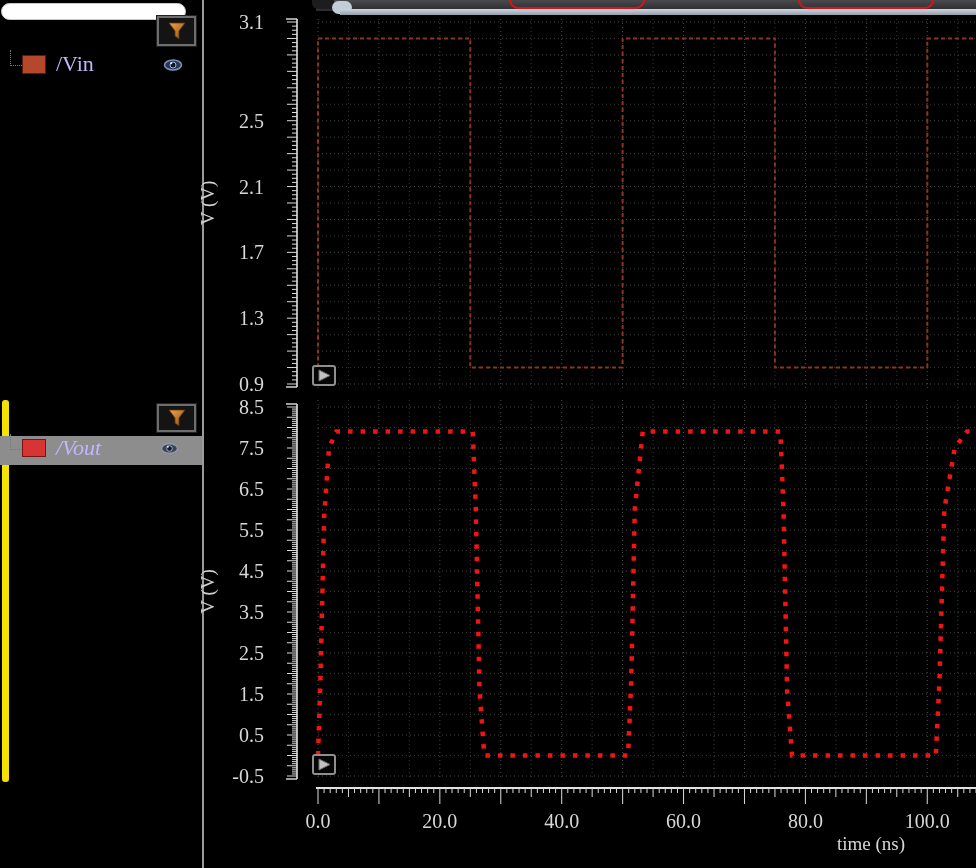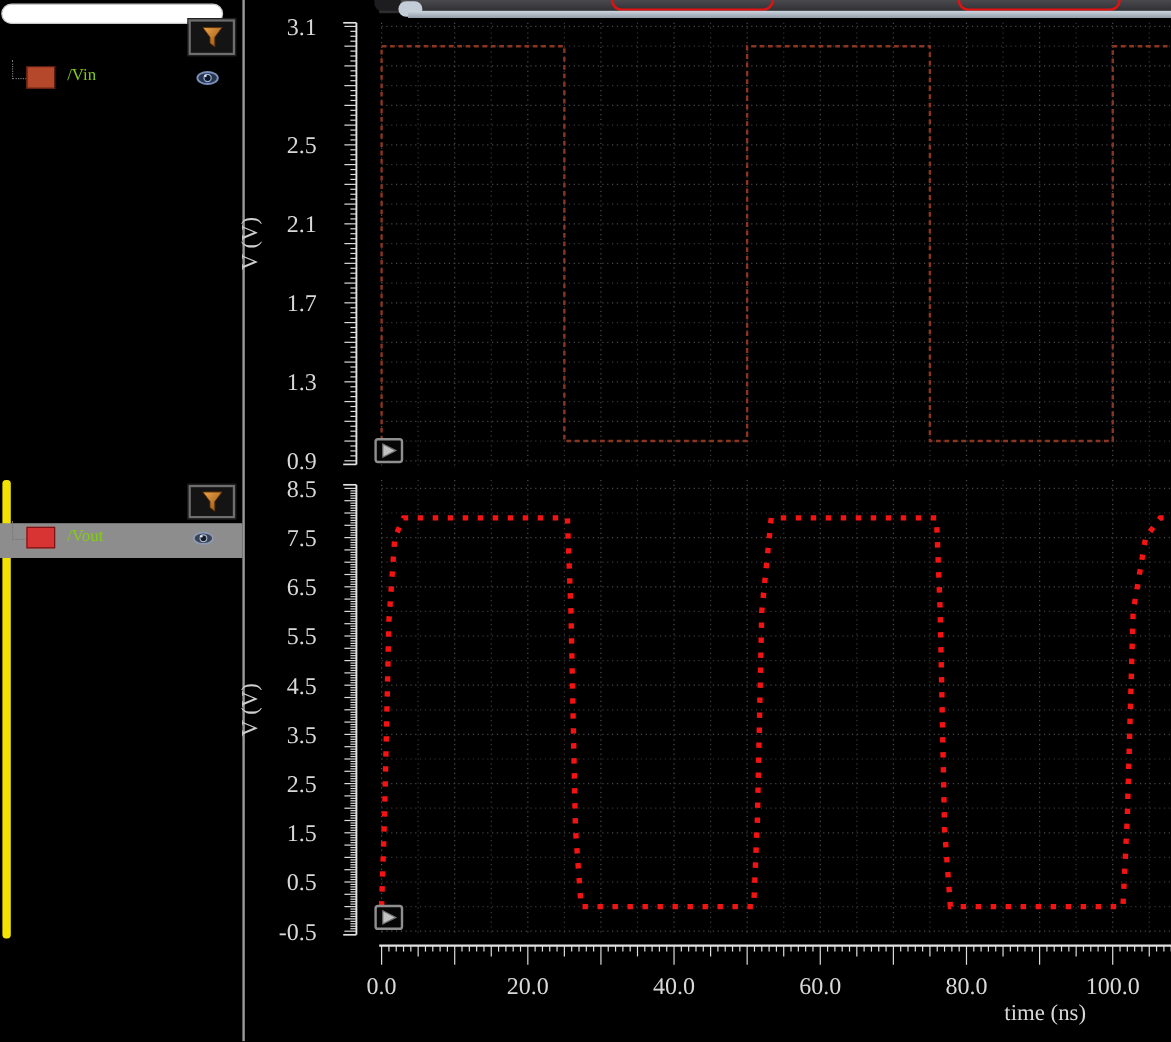--- a/index.html
+++ b/index.html
@@ -8,21 +8,21 @@
   
   .sidebar{position:absolute;left:0;top:0;width:202px;height:868px;background:#000;}
   .search-pill{position:absolute;left:1px;top:3px;width:185px;height:17px;background:#fff;
        border:1px solid #c9c9c9;border-radius:9px;box-sizing:border-box;}
   .filter-btn{position:absolute;width:39px;height:30px;background:#141414;
        border:2px solid #6e6e6e;outline:1px solid #222;box-sizing:border-box;
        display:flex;align-items:center;justify-content:center;}
   .tree-guide{position:absolute;width:11px;height:15px;border-left:1px dotted #777;
        border-bottom:1px dotted #777;}
   .swatch{position:absolute;width:24px;height:19px;border:1px solid #5a1d10;box-sizing:border-box;}
-  .sig-label{position:absolute;color:#84cc16;font-size:14px;line-height:22px;}
+  .sig-label{position:absolute;color:#c4b5fd;font-size:22px;line-height:22px;}
   .eye{position:absolute;}
   .hl-row{position:absolute;left:0;top:436px;width:202px;height:29px;}
   .sel-marker{position:absolute;left:2px;top:400px;width:7px;height:382px;border-radius:3px;}
   .divider{position:absolute;left:202px;top:0;width:2px;height:868px;background:#9a9a9a;}
   
   .toolbar{position:absolute;left:310px;top:0;width:666px;height:16px;}
   .tb-dark{position:absolute;left:6px;right:0;top:0;height:11px;
        background:linear-gradient(#4a4a4e,#2b2b2e);}
   .tb-notch{position:absolute;left:2px;top:0;width:22px;height:9px;background:#1d1d1f;
        border-radius:0 0 0 6px;}
@@ -85,21 +85,21 @@
           <stop offset="0" stop-color="#f2a648"></stop>
               <stop offset="1" stop-color="#8c4d12"></stop>
         </linearGradient>
           </defs>
         <path d="M3 2 H19 L13 10 V18 L9 15 V10 Z" fill="url(#fg2)" stroke="#5d3208" stroke-width="0.8"></path>
       </svg>
     </div>
     <div class="tree-guide" style="left:10px;top:434px;"></div>
     <div class="tree-row">
       <span class="swatch" style="left: 22px; top: 439px; height: 18px; border-color: rgb(122, 20, 20); background: rgb(217, 52, 52);"></span>
-      <span class="sig-label" style="left:56px;top:437px;">/Vout</span>
+      <span class="sig-label" style="left:56px;top:437px;font-style:italic;">/Vout</span>
       <span class="eye" style="left:160px;top:441px;">
         <svg width="19" height="15" viewBox="0 0 20 16">
           <ellipse cx="10" cy="8" rx="8.5" ry="5" fill="#3a4355" stroke="#8c9ab5" stroke-width="1.6"></ellipse>
           <circle cx="10" cy="8" r="3" fill="#161c28" stroke="#a5b2c8" stroke-width="1"></circle>
           <circle cx="8.2" cy="6.2" r="1.1" fill="#dde4ef"></circle>
         </svg>
       </span>
     </div>
   </div>
 

